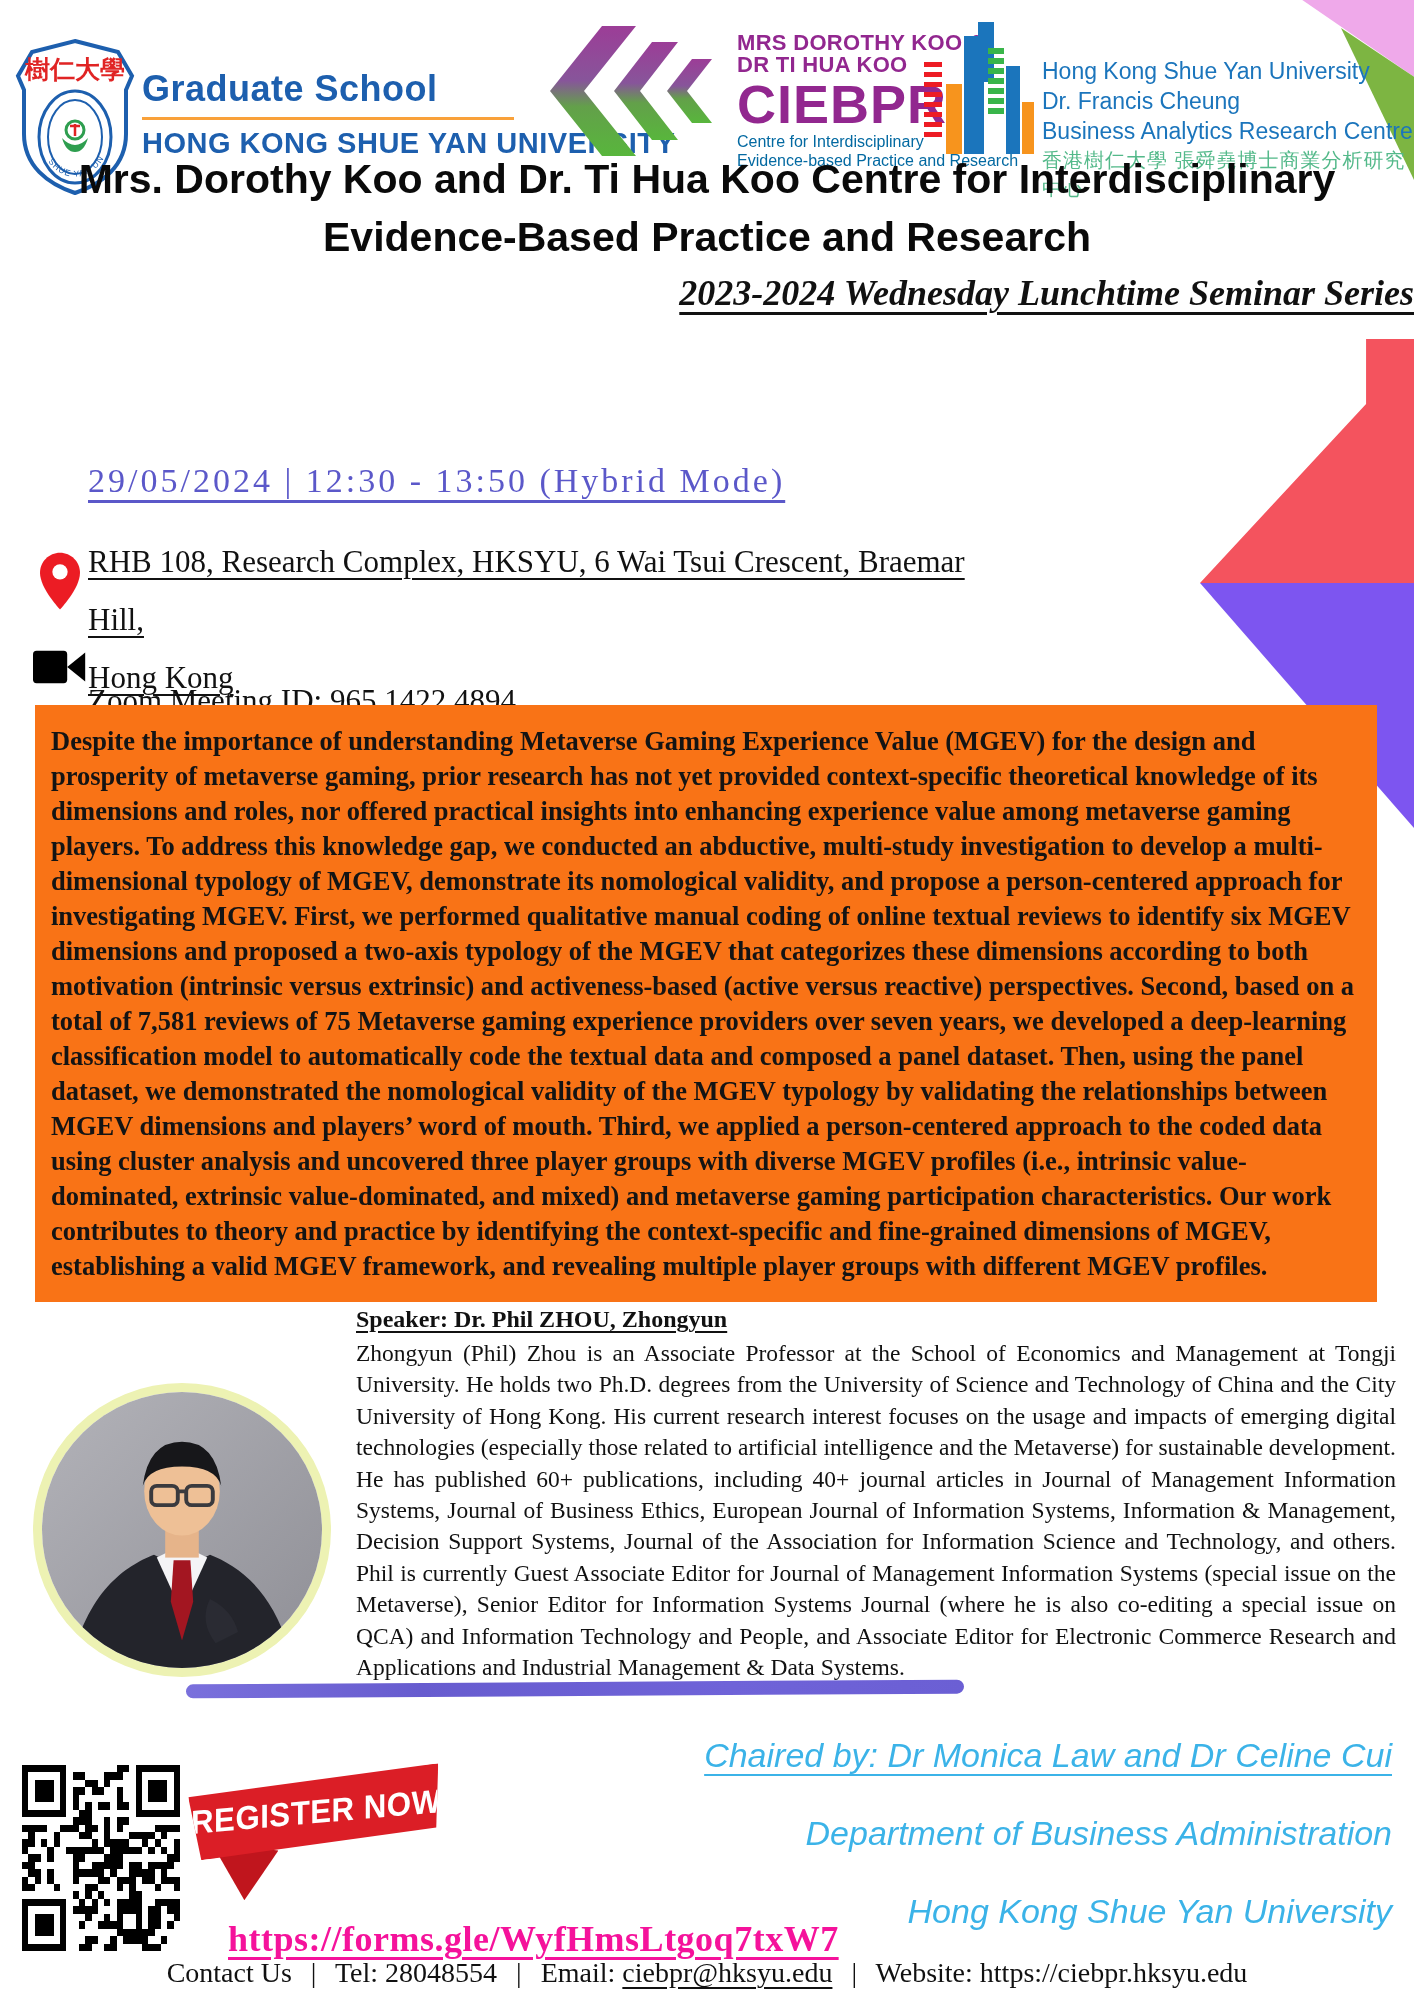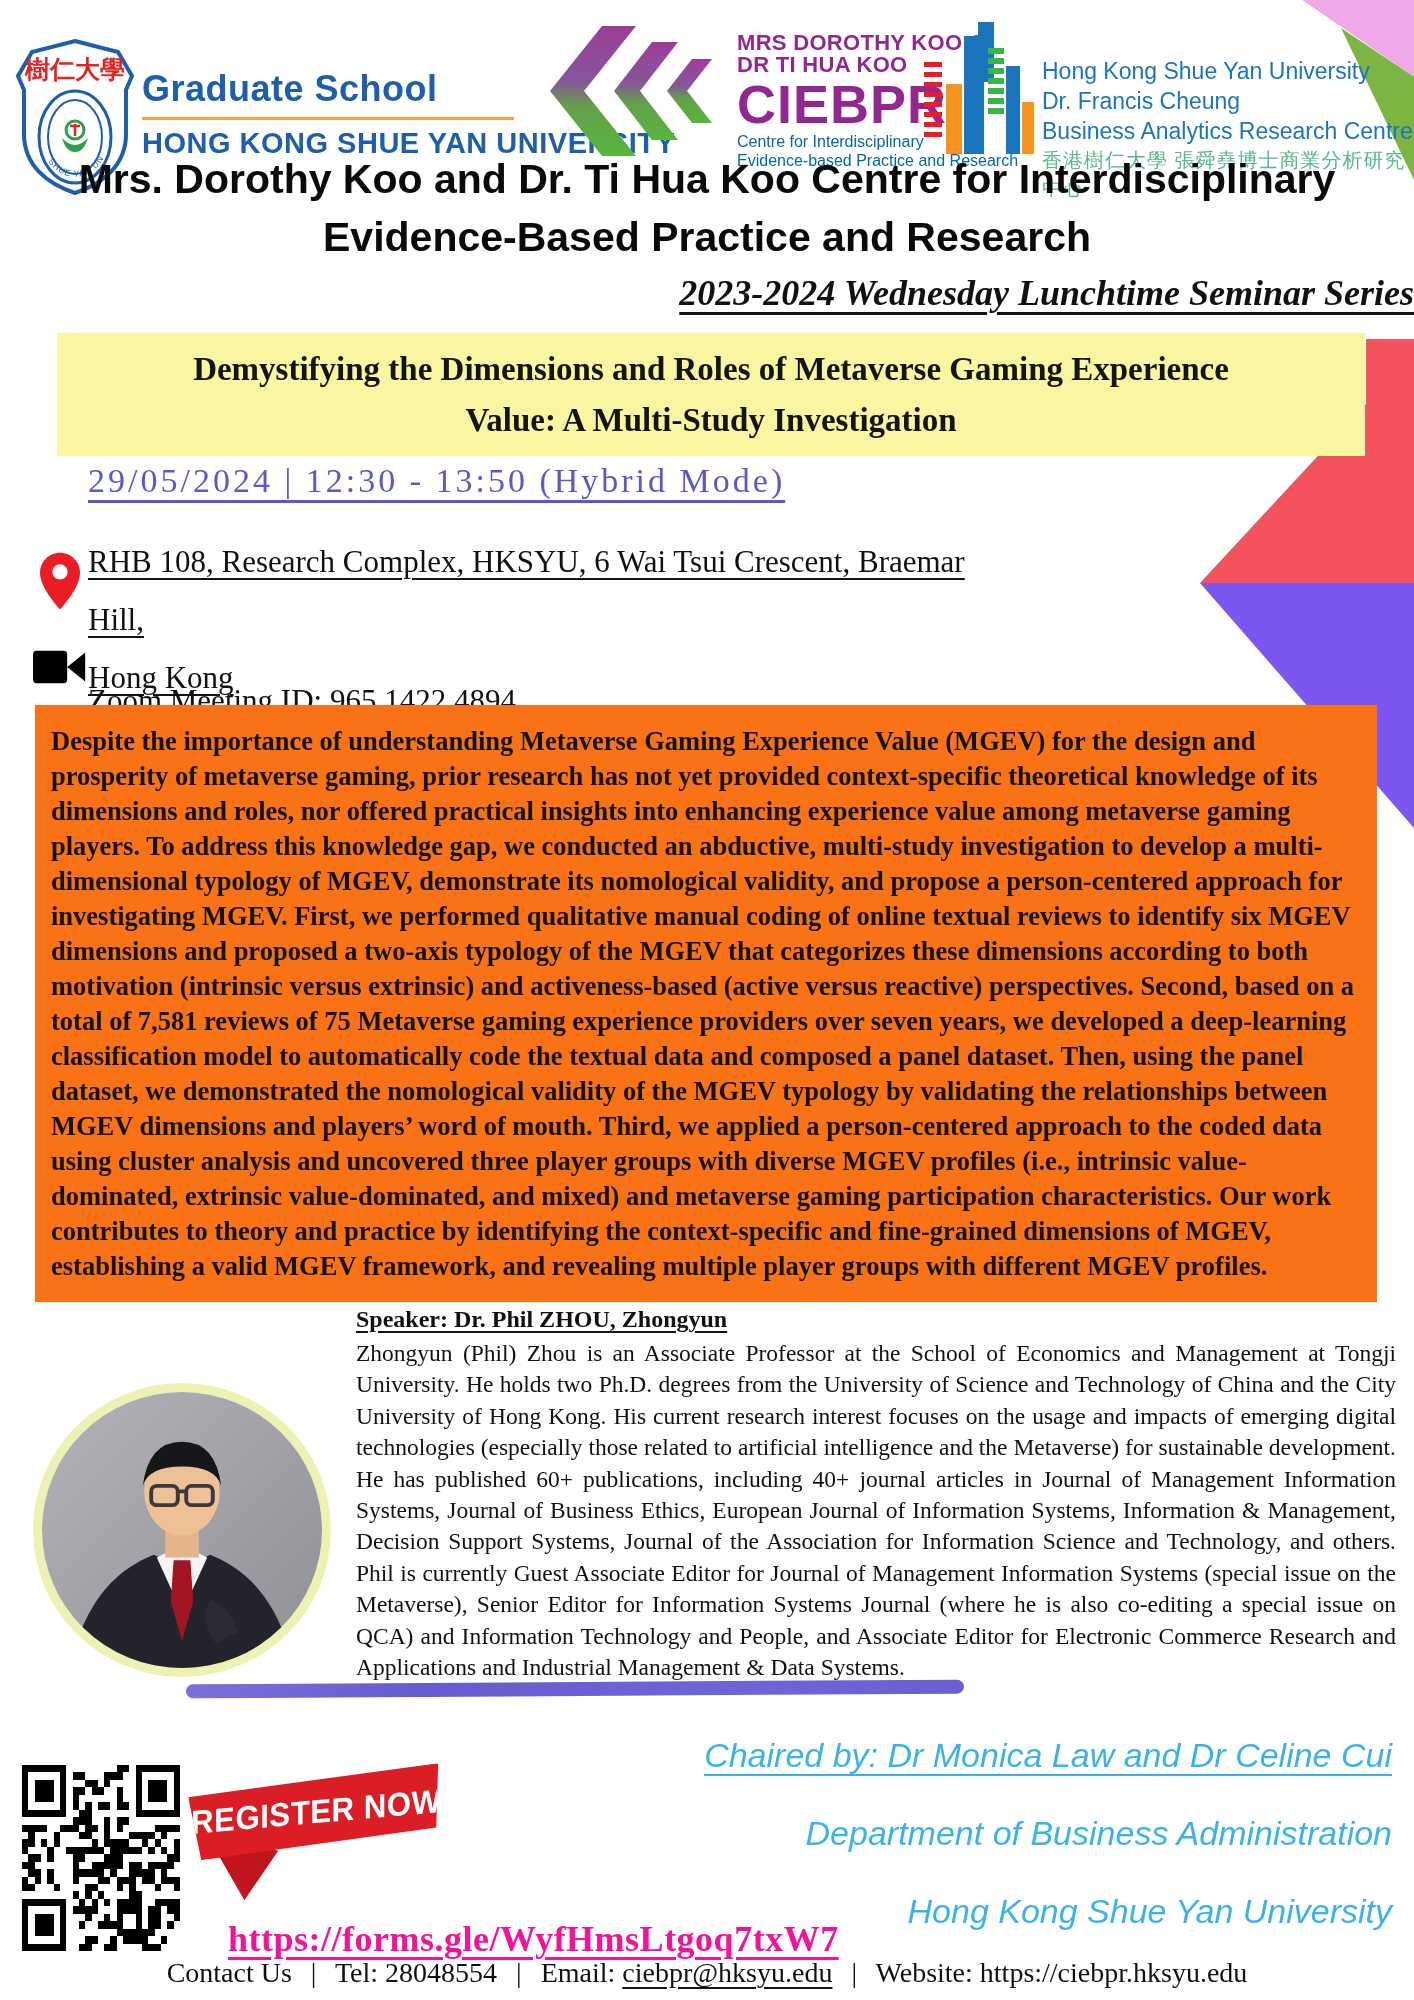--- a/index.html
+++ b/index.html
@@ -169,26 +169,20 @@
     <div class="barc-line">Business Analytics Research Centre</div>
     <div id="barc-cn">香港樹仁大學 張舜堯博士商業分析研究中心</div>
   </div>
 
   <div id="main-title">
     <div>Mrs. Dorothy Koo and Dr. Ti Hua Koo Centre for Interdisciplinary</div>
     <div>Evidence-Based Practice and Research</div>
   </div>
   <div id="series-line" class="serif">2023-2024 Wednesday Lunchtime Seminar Series</div>
 
-  <div id="seminar-title-box">
-    <div>
-      <div class="t">Demystifying the Dimensions and Roles of Metaverse Gaming Experience</div>
-      <div class="t">Value: A Multi-Study Investigation</div>
-    </div>
-  </div>
 
   <div id="datetime-line">29/05/2024 | 12:30 - 13:50 (Hybrid Mode)</div>
 
   <svg id="pin-icon" viewBox="0 0 24 34">
     <path d="M12 0 C5.4 0 0 5.4 0 12 c0 9.5 12 22 12 22 s12 -12.5 12 -22 C24 5.4 18.6 0 12 0 z" fill="#ec1c24"></path>
     <circle cx="12" cy="11.5" r="4.6" fill="#ffffff"></circle>
   </svg>
   <div id="address-block">
     <div><span class="u">RHB 108, Research Complex, HKSYU, 6 Wai Tsui Crescent, Braemar Hill,</span></div>
     <div><span class="u">Hong Kong</span></div>

